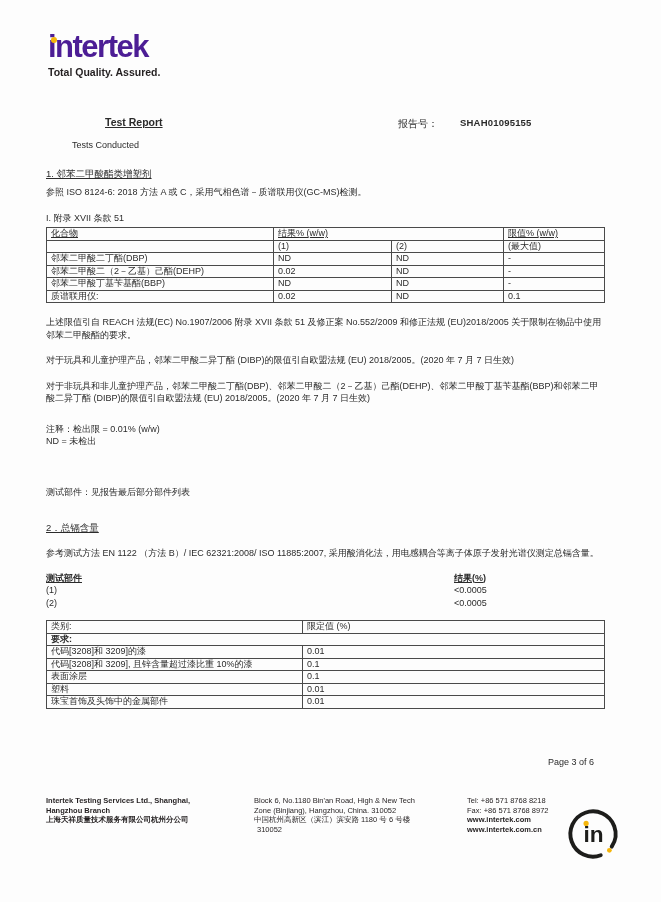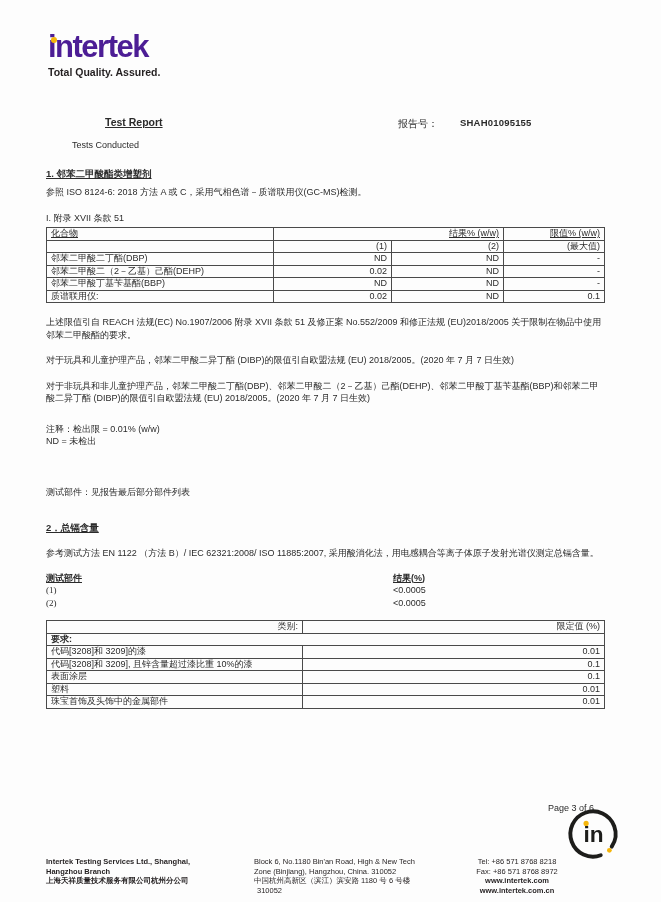--- a/index.html
+++ b/index.html
@@ -29,64 +29,64 @@
   .tagline { font-size: 10.5px; font-weight: bold; color: #231f20; margin-top: 2px; }
 
   
   .title-row { position: relative; height: 14px; margin-top: 38px; font-size: 10px; }
   .tr-title { position: absolute; left: 59px; top: 0; font-weight: bold; text-decoration: underline; font-size: 10.5px; }
   .tr-label { position: absolute; left: 352px; top: 1px; font-size: 10px; }
   .tr-value { position: absolute; left: 414px; top: 1px; font-size: 9.5px; font-weight: bold; letter-spacing: .2px; }
   .tests-conducted { margin: 9px 0 0 26px; font-size: 9.5px; }
 
   
-  .sec-heading { margin-top: 16px; font-size: 9.5px; font-weight: bold; text-decoration: underline; }
+  .sec-heading { margin-top: 16px; font-size: 9.5px; font-weight: normal; text-decoration: underline; }
   .body-text { font-size: 9px; line-height: 12.5px; }
   .method1 { margin-top: 5px; }
   .caption { margin-top: 14px; font-size: 9px; }
   .para { margin-top: 13px; }
   .note-block { margin-top: 18px; }
   .tested-line { margin-top: 38px; }
   .sec2-heading { margin-top: 24px; }
   .method2 { margin-top: 12px; }
 
   
   table { border-collapse: collapse; width: 558px; table-layout: fixed; }
   .tbl1 { margin-top: 2px; }
   td, th {
     border: 1px solid #4a4a4a;
     font-size: 9px; font-weight: normal;
     height: 12.5px; padding: 0 4px; line-height: 11px;
     overflow: hidden; white-space: nowrap;
   }
   .c-left { text-align: left; }
-  .c-center { text-align: right; }
+  .c-center { text-align: left; }
   .hdr-ul { text-decoration: underline; }
   .tbl1 .col-compound { width: 227px; }
   .tbl1 .col-r1 { width: 118px; }
   .tbl1 .col-r2 { width: 112px; }
   .tbl1 .col-lim { width: 101px; }
 
   
   .res-list { margin-top: 12px; font-size: 9px; line-height: 12.5px; }
   .res-row { display: flex; }
-  .res-part { width: 347px; font-family: Liberation Serif, serif; }
+  .res-part { width: 408px; }
   .res-hdr { font-weight: bold; text-decoration: underline; }
 
   .tbl2 { margin-top: 11px; }
   .tbl2 .col-cat { width: 256px; }
   .tbl2 .col-val { width: 302px; }
   .req-title { font-weight: bold; }
 
   
-  .page-indicator { position: absolute; left: 548px; top: 803px; font-size: 9px; }
-  .footer-cols { position: absolute; left: 46px; top: 857px; display: flex; font-size: 7.5px; line-height: 9.5px; color: #231f20; }
+  .page-indicator { position: absolute; left: 548px; top: 757px; font-size: 9px; }
+  .footer-cols { position: absolute; left: 46px; top: 796px; display: flex; font-size: 7.5px; line-height: 9.5px; color: #231f20; }
   .fcol1 { width: 208px; font-weight: bold; }
   .fcol2 { width: 213px; }
-  .fcol3 { width: 100px; text-align: center; }
+  .fcol3 { width: 100px; }
   .fweb { font-weight: bold; }
   .addr-zip { padding-left: 3px; }
   .footer-mark { position: absolute; left: 565px; top: 806px; width: 56px; height: 56px; }
 </style>
 </head>
 <body>
 
 <div class="page">
   <div class="content">
 

